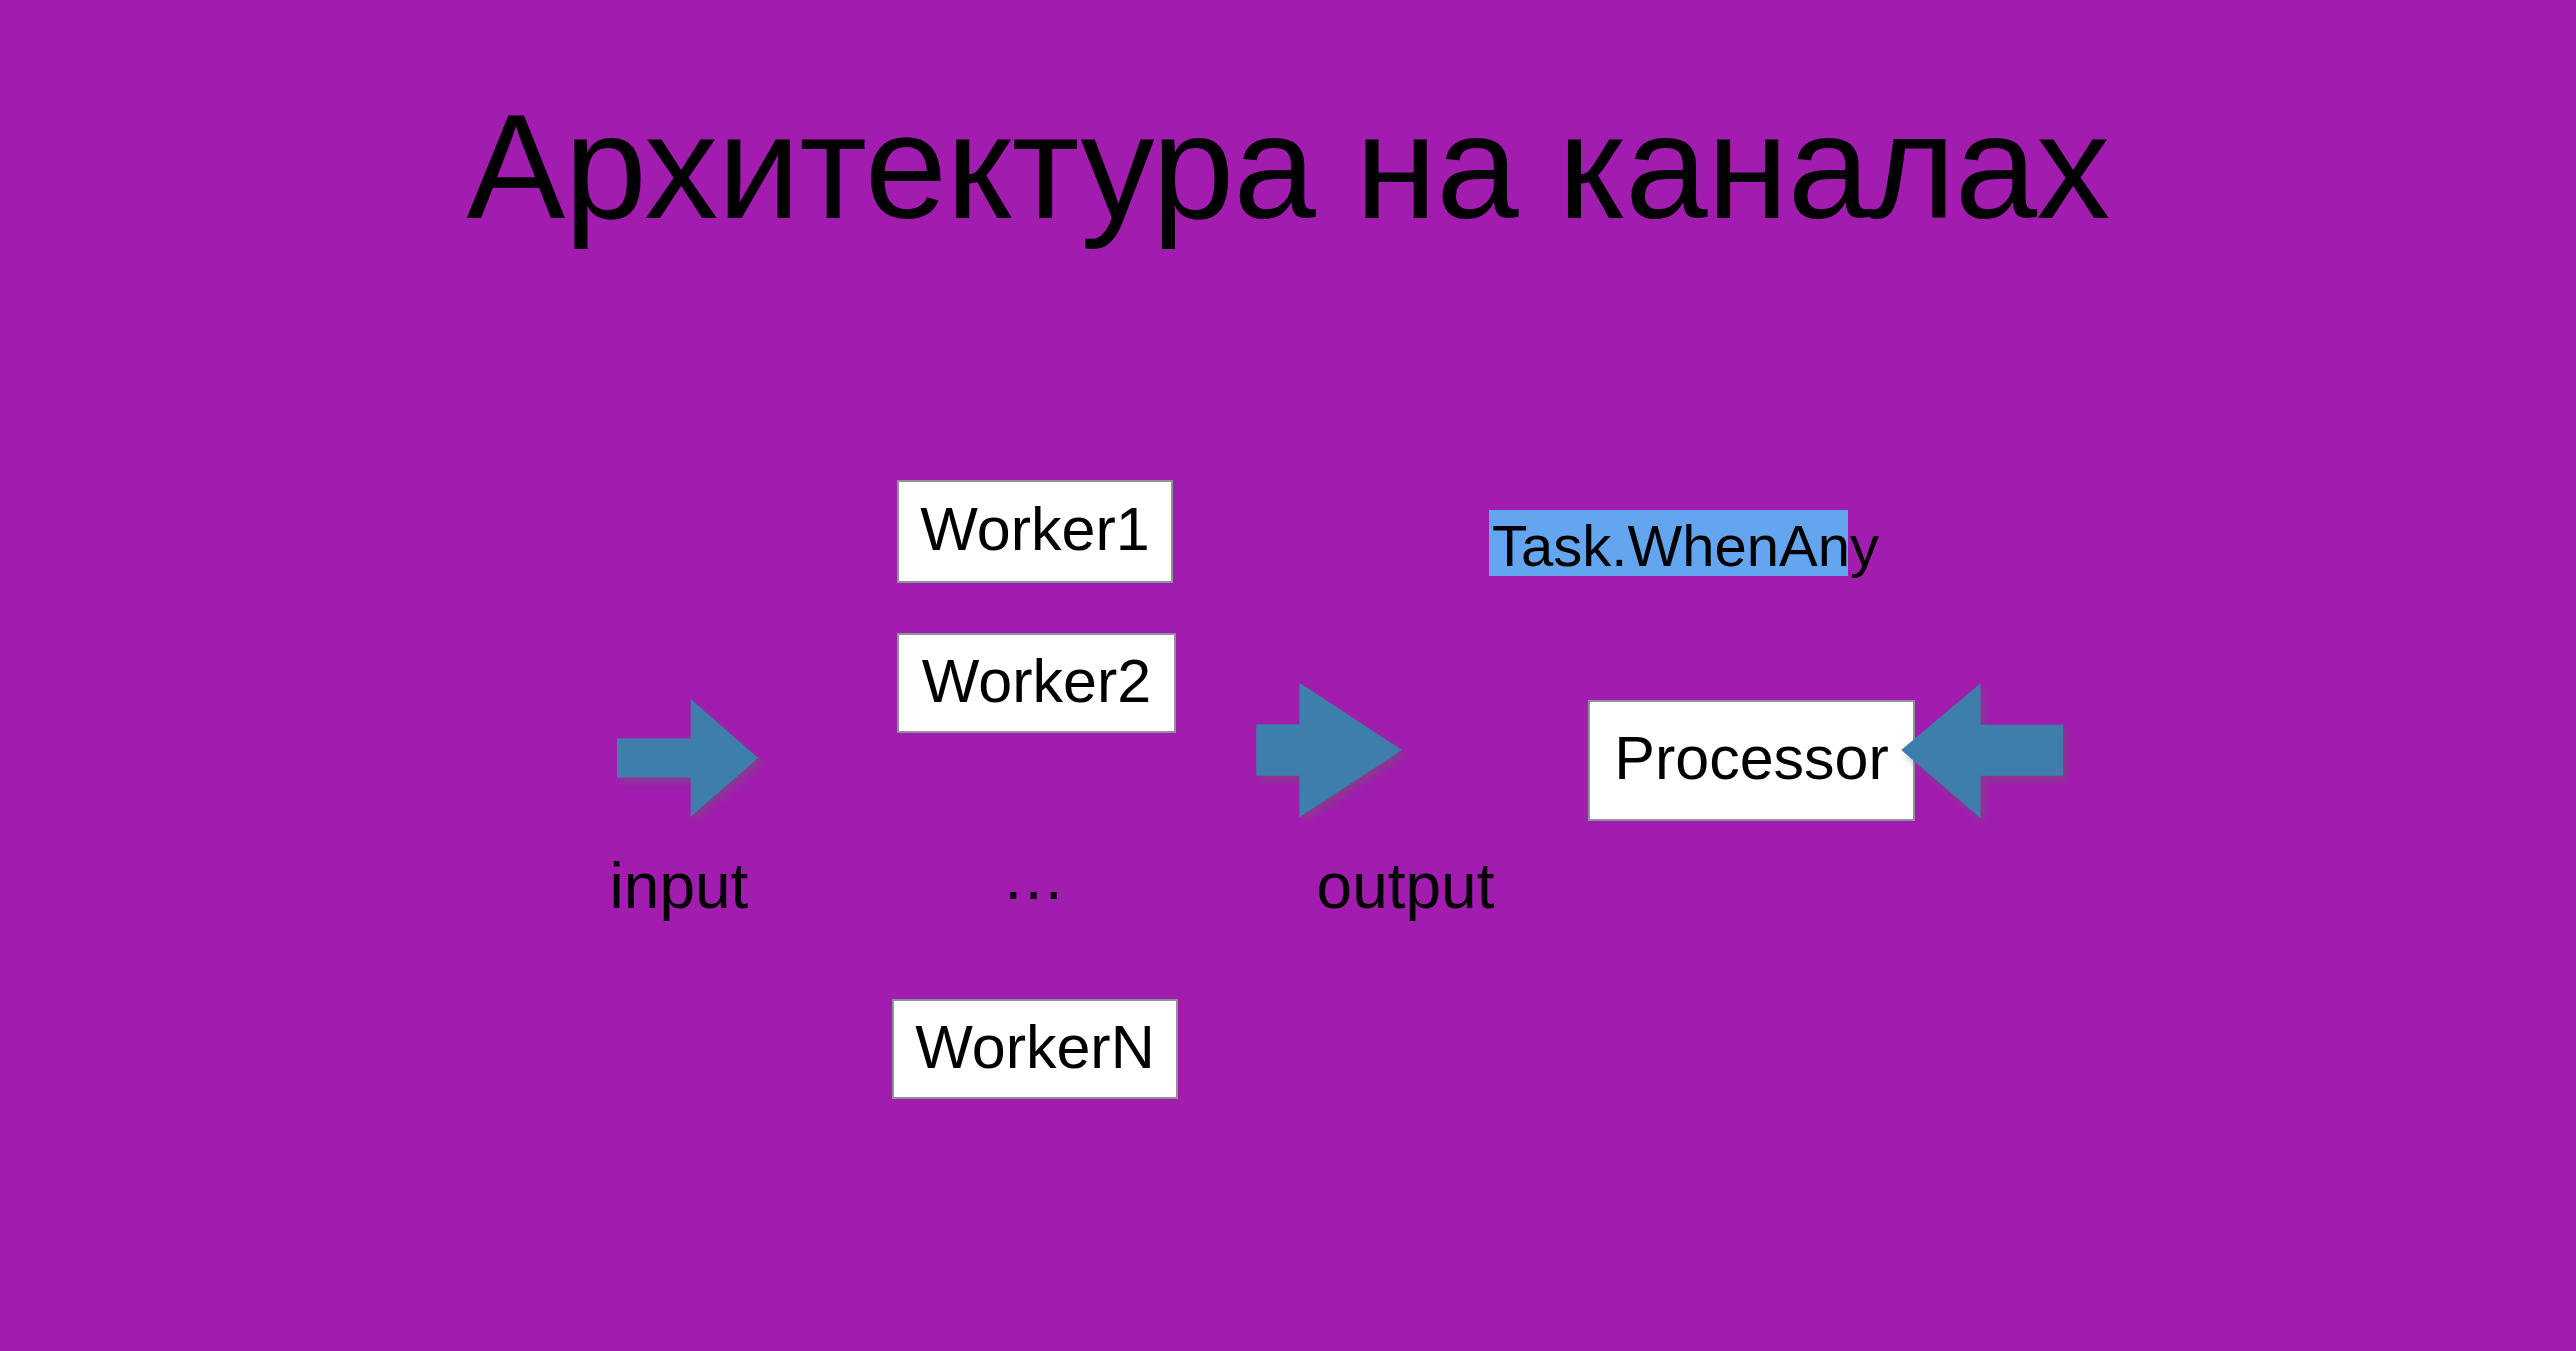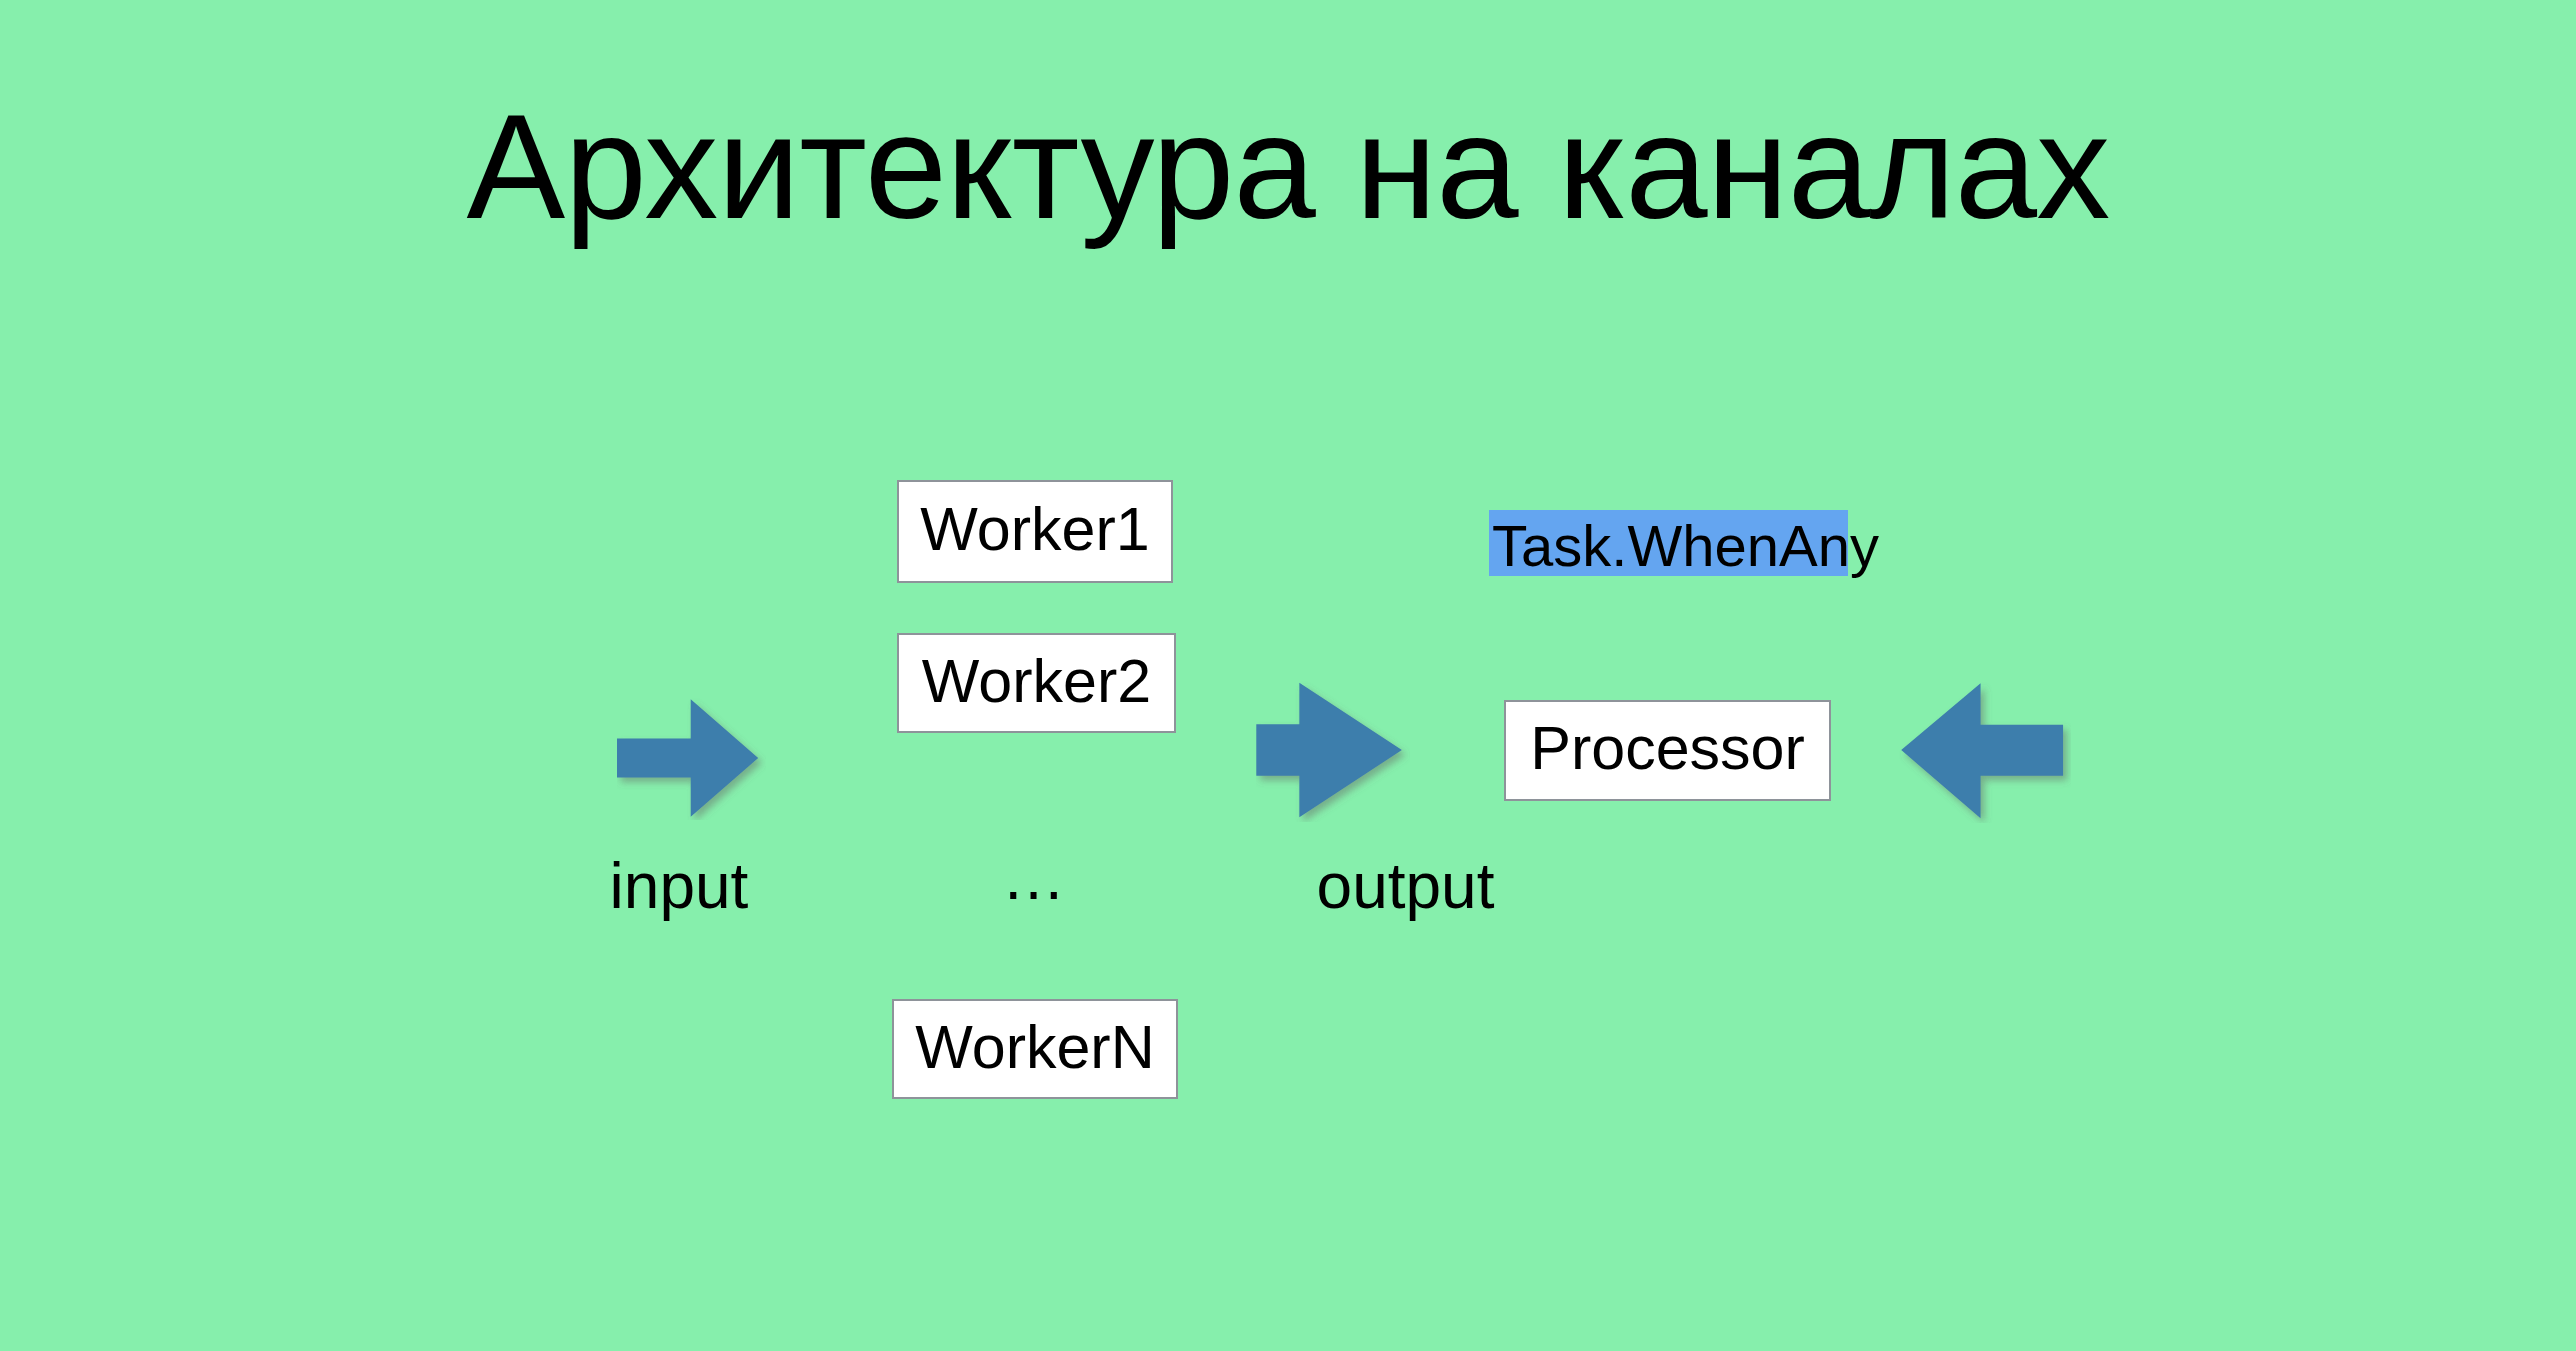--- a/index.html
+++ b/index.html
@@ -16,21 +16,21 @@
     color: #000000;
     -webkit-font-smoothing: antialiased;
   }
 
   
   #slide {
     position: absolute;
     left: 0; top: 0;
     width: 2576px;
     height: 1352px;
-    background: #86efac;
+    background: #a21caf;
   }
 
   
   #slide-title {
     position: absolute;
     left: 0;
     top: 93px;
     width: 2576px;
     text-align: center;
     font-size: 148px;
@@ -59,21 +59,21 @@
     
     transform: translateY(-1.6px);
   }
 
   
   #box-worker1 { left: 897px; top: 480px;  width: 276px; height: 103px; }
   #box-worker2 { left: 897px; top: 633px;  width: 279px; height: 100px; }
   #box-workern { left: 892px; top: 999px; width: 286px; height: 100px; }
 
   
-  #box-processor { left: 1504px; top: 700px; width: 327px; height: 101px; }
+  #box-processor { left: 1588px; top: 700px; width: 327px; height: 121px; }
 
   
   #task-whenany {
     position: absolute;
     left: 1489px;
     top: 510px;
     width: 359px;
     height: 66px;
     background: #64a5f0;
     display: flex;

